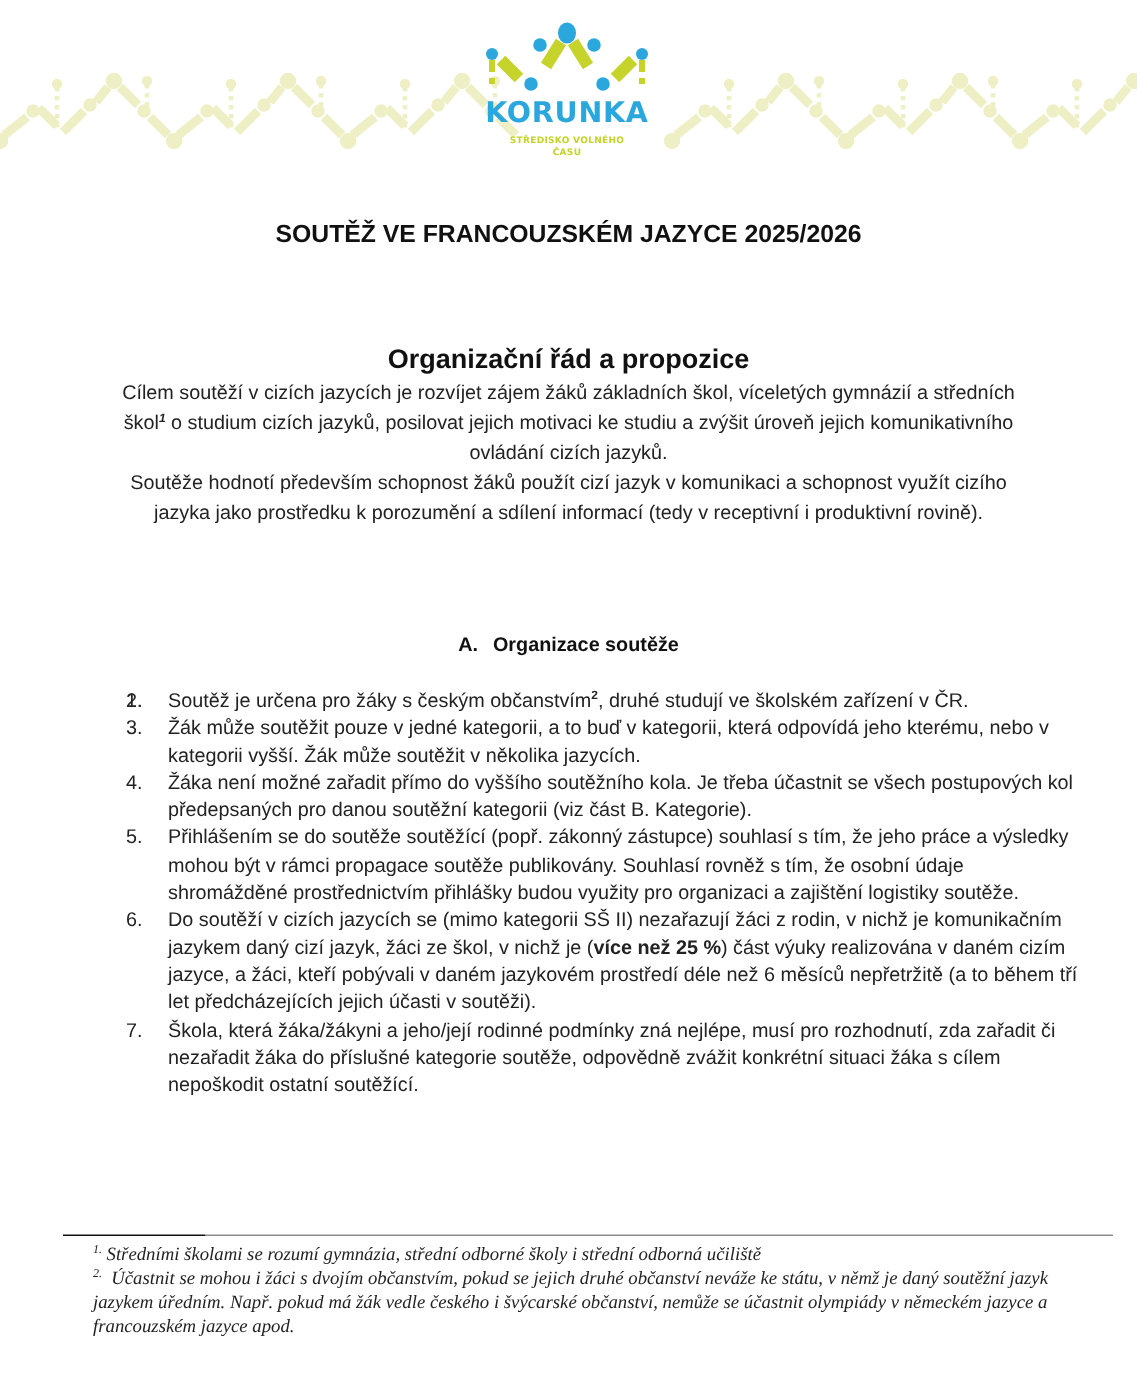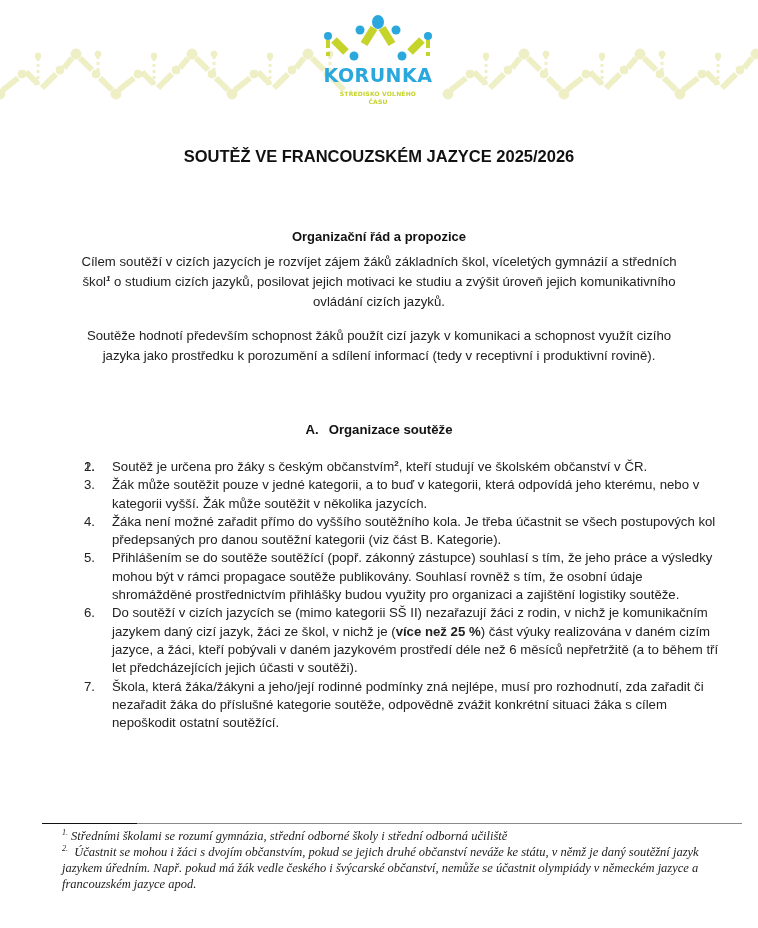--- a/index.html
+++ b/index.html
@@ -9,25 +9,25 @@
   .header-band svg { position: absolute; left: 0; top: 0; }
 
   .logo { position: absolute; left: 318px; top: 14px; width: 120px; height: 100px; }
   .logo-word { position: absolute; left: 0; top: 50px; width: 120px; text-align: center; font-family: "DejaVu Sans", sans-serif; font-weight: bold; font-size: 19px; color: #2aa7dc; letter-spacing: 0.5px; }
   .logo-sub { position: absolute; left: 0; width: 120px; text-align: center; font-family: "DejaVu Sans", sans-serif; font-weight: bold; font-size: 6px; color: #c5d32a; letter-spacing: 0.2px; }
   .logo-sub.l1 { top: 76px; }
   .logo-sub.l2 { top: 84px; }
 
   .doc-title { position: absolute; left: 0; top: 147px; width: 758px; text-align: center; font-family: "Liberation Sans", sans-serif; font-weight: bold; font-size: 16.5px; color: #111; }
 
-  .subtitle { position: absolute; left: 0; top: 229px; width: 758px; text-align: center; font-weight: bold; font-size: 13px; color: #111; }
+  .subtitle { position: absolute; left: 0; top: 229px; width: 758px; text-align: center; font-weight: bold; font-size: 18px; color: #111; }
 
   .intro { position: absolute; left: 70px; top: 252px; width: 618px; text-align: center; font-size: 13.2px; line-height: 20px; color: #222; }
   .intro p { margin: 0; }
-  .intro p + p { margin-top: 14px; }
+  .intro p + p { }
   sup { font-size: 8px; line-height: 0; vertical-align: 5px; }
   sup.it { font-style: italic; font-weight: bold; }
 
   .section-heading { position: absolute; left: 0; top: 422px; width: 758px; text-align: center; font-weight: bold; font-size: 13.2px; color: #111; }
   .section-heading .letter { margin-right: 10px; }
 
   .rules { position: absolute; left: 82px; top: 458px; width: 640px; font-size: 13.2px; line-height: 18.3px; color: #222; margin: 0; padding: 0; list-style: none; }
   .rules li { position: relative; padding-left: 30px; }
   .rules .num { position: absolute; left: 2px; top: 0; }
   .bold { font-weight: bold; }
@@ -125,21 +125,21 @@
   <p><span>Cílem soutěží v cizích jazycích je rozvíjet zájem žáků základních škol, víceletých gymnázií a středních škol</span><sup class="it">1</sup><span> o studium cizích jazyků, posilovat jejich motivaci ke studiu a zvýšit úroveň jejich komunikativního ovládání cizích jazyků.</span></p>
   <p>Soutěže hodnotí především schopnost žáků použít cizí jazyk v komunikaci a schopnost využít cizího jazyka jako prostředku k porozumění a sdílení informací (tedy v receptivní i produktivní rovině).</p>
 </div>
 
 <div class="section-heading">
   <span class="letter">A.</span><span>Organizace soutěže</span>
 </div>
 
 <ol class="rules">
   <li><span class="num">1.</span></li>
-  <li><span class="num">2.</span><span>Soutěž je určena pro žáky s českým občanstvím</span><sup class="bold">2</sup><span>, kteří studují ve školském občanství v ČR.</span></li>
+  <li><span class="num">2.</span><span>Soutěž je určena pro žáky s českým občanstvím</span><sup class="bold">2</sup><span>, druhé studují ve školském zařízení v ČR.</span></li>
   <li><span class="num">3.</span><span>Žák může soutěžit pouze v jedné kategorii, a to buď v kategorii, která odpovídá jeho kterému, nebo v kategorii vyšší. Žák může soutěžit v několika jazycích.</span></li>
   <li><span class="num">4.</span><span>Žáka není možné zařadit přímo do vyššího soutěžního kola. Je třeba účastnit se všech postupových kol předepsaných pro danou soutěžní kategorii (viz část B. Kategorie).</span></li>
   <li><span class="num">5.</span><span>Přihlášením se do soutěže soutěžící (popř. zákonný zástupce) souhlasí s tím, že jeho práce a výsledky mohou být v rámci propagace soutěže publikovány. Souhlasí rovněž s tím, že osobní údaje shromážděné prostřednictvím přihlášky budou využity pro organizaci a zajištění logistiky soutěže.</span></li>
   <li><span class="num">6.</span><span>Do soutěží v cizích jazycích se (mimo kategorii SŠ II) nezařazují žáci z rodin, v nichž je komunikačním jazykem daný cizí jazyk, žáci ze škol, v nichž je (</span><span class="bold">více než 25 %</span><span>) část výuky realizována v daném cizím jazyce, a žáci, kteří pobývali v daném jazykovém prostředí déle než 6 měsíců nepřetržitě (a to během tří let předcházejících jejich účasti v soutěži).</span></li>
   <li><span class="num">7.</span><span>Škola, která žáka/žákyni a jeho/její rodinné podmínky zná nejlépe, musí pro rozhodnutí, zda zařadit či nezařadit žáka do příslušné kategorie soutěže, odpovědně zvážit konkrétní situaci žáka s cílem nepoškodit ostatní soutěžící.</span></li>
 </ol>
 
 <div class="footnote-rule">
   <div class="dark"></div>
   <div class="light"></div>

